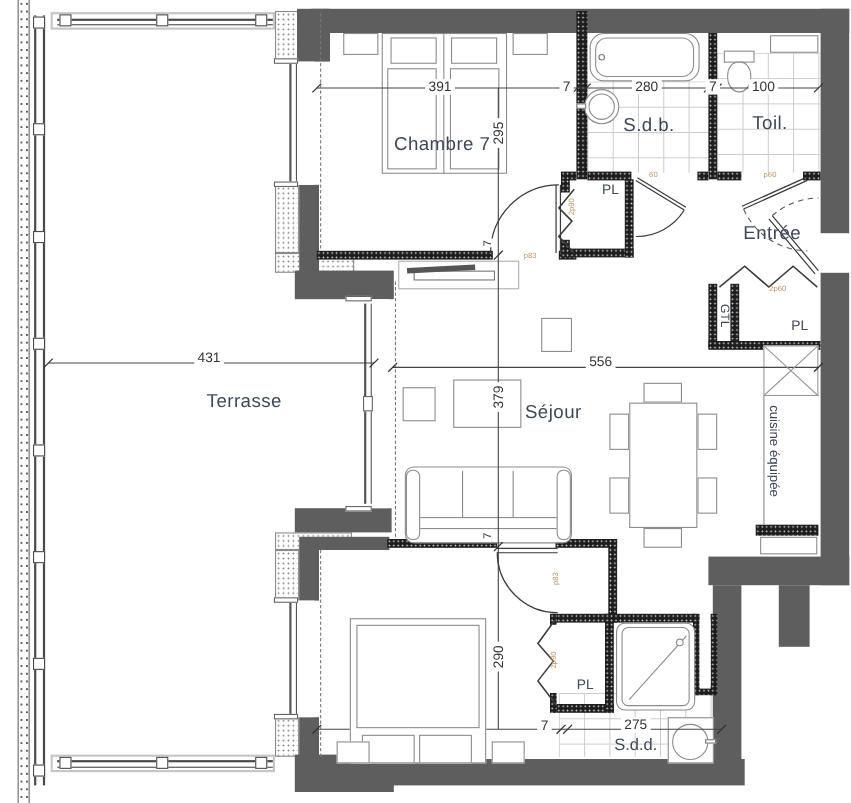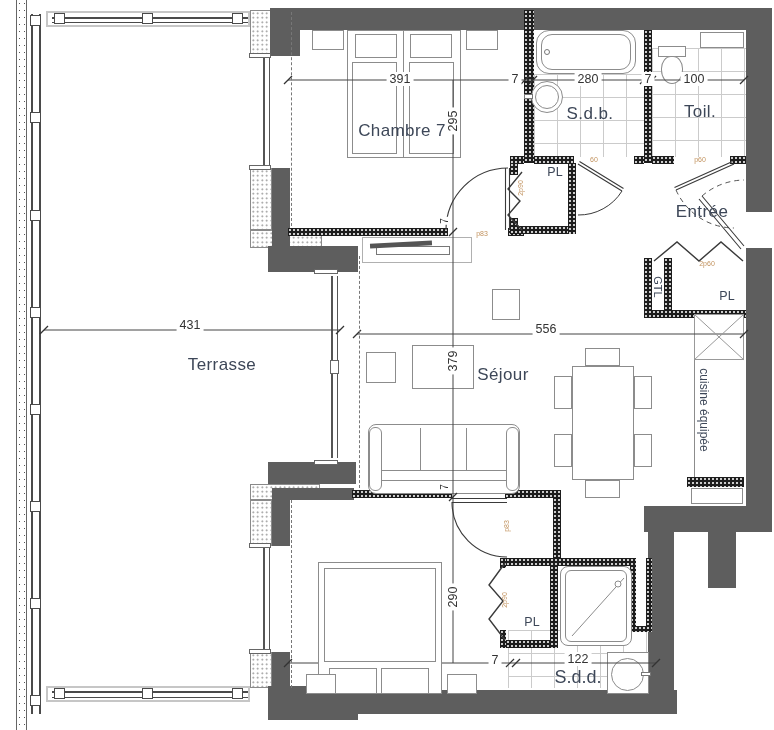--- a/index.html
+++ b/index.html
@@ -254,37 +254,37 @@
   <div class="dash" style="left:359px;top:256px;height:232px;"></div>
   <div class="dash" style="left:291px;top:500px;height:188px;"></div>
 
   <span class="lab room" style="left:402px;top:131px;">Chambre 7</span>
   <span class="lab room" style="left:590px;top:114px;">S.d.b.</span>
   <span class="lab room" style="left:700px;top:112px;">Toil.</span>
   <span class="lab room" style="left:702px;top:212px;">Entrée</span>
   <span class="lab room" style="left:222px;top:365px;">Terrasse</span>
   <span class="lab room" style="left:503px;top:375px;">Séjour</span>
   <span class="lab room" style="left:399px;top:577px;">Chambre 1</span>
-  <span class="lab" style="left:578px;top:677px;font-size:18px;">S.d.d.</span>
+  <span class="lab" style="left:578px;top:677px;font-size:15px;">S.d.d.</span>
   <span class="lab vrot" style="left:704px;top:410px;font-size:12px;">cuisine équipée</span>
   <span class="lab vrot" style="left:658px;top:287px;font-size:11px;">GTL</span>
   <span class="lab small" style="left:555px;top:172px;">PL</span>
   <span class="lab small" style="left:727px;top:296px;">PL</span>
   <span class="lab small" style="left:532px;top:622px;">PL</span>
 
   <span class="dim" style="left:400px;top:79px;">391</span>
   <span class="dim" style="left:515px;top:79px;">7</span>
   <span class="dim" style="left:588px;top:79px;">280</span>
   <span class="dim" style="left:648px;top:79px;">7</span>
   <span class="dim" style="left:694px;top:79px;">100</span>
   <span class="dim" style="left:190px;top:325px;">431</span>
   <span class="dim" style="left:546px;top:329px;">556</span>
   <span class="dim" style="left:391px;top:662px;">319</span>
   <span class="dim" style="left:495px;top:660px;">7</span>
-  <span class="dim" style="left:578px;top:659px;">122</span>
+  <span class="dim" style="left:578px;top:659px;">275</span>
   <span class="dim dimv" style="left:453px;top:121px;">295</span>
   <span class="dim dimv" style="left:453px;top:361px;">379</span>
   <span class="dim dimv" style="left:453px;top:597px;">290</span>
   <span class="dim dimv" style="left:444px;top:221px;font-size:10px;padding:0 1px;">7</span>
   <span class="dim dimv" style="left:444px;top:487px;font-size:10px;padding:0 1px;">7</span>
 
   <span class="tag" style="left:482px;top:233px;">p83</span>
   <span class="tag tagv" style="left:520px;top:188px;">2p90</span>
   <span class="tag" style="left:594px;top:159px;">60</span>
   <span class="tag" style="left:700px;top:159px;">p60</span>

